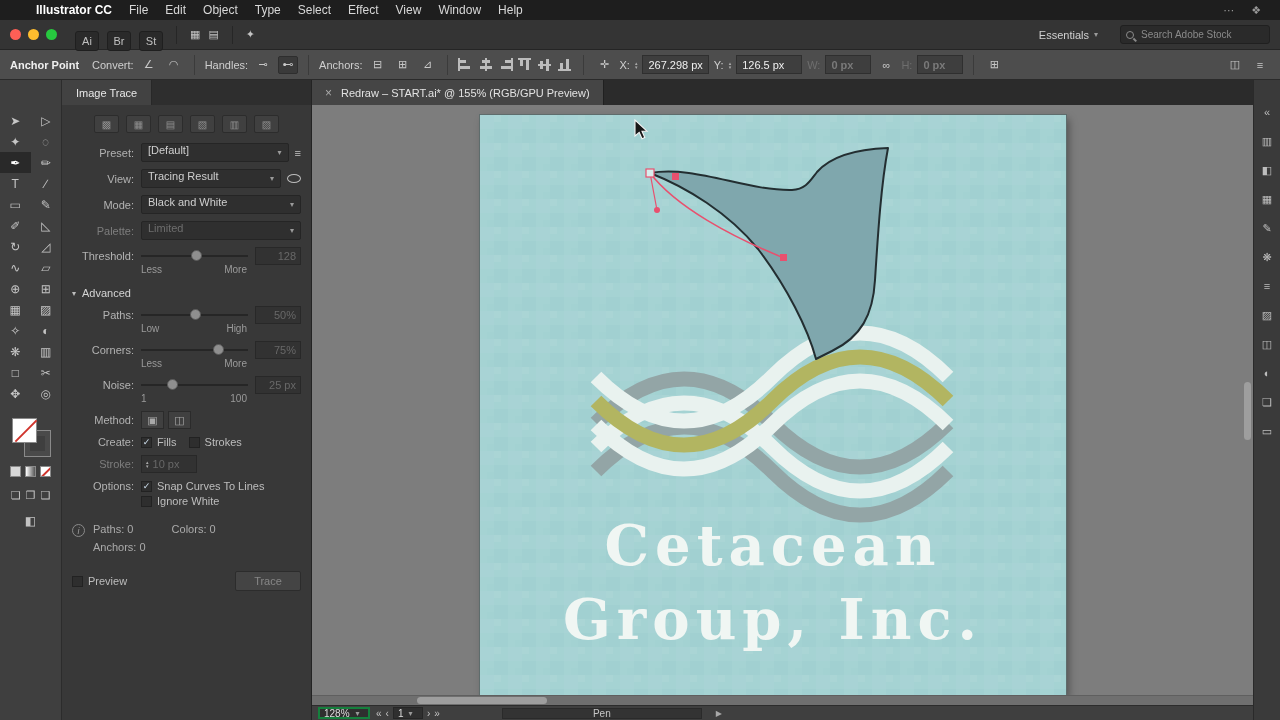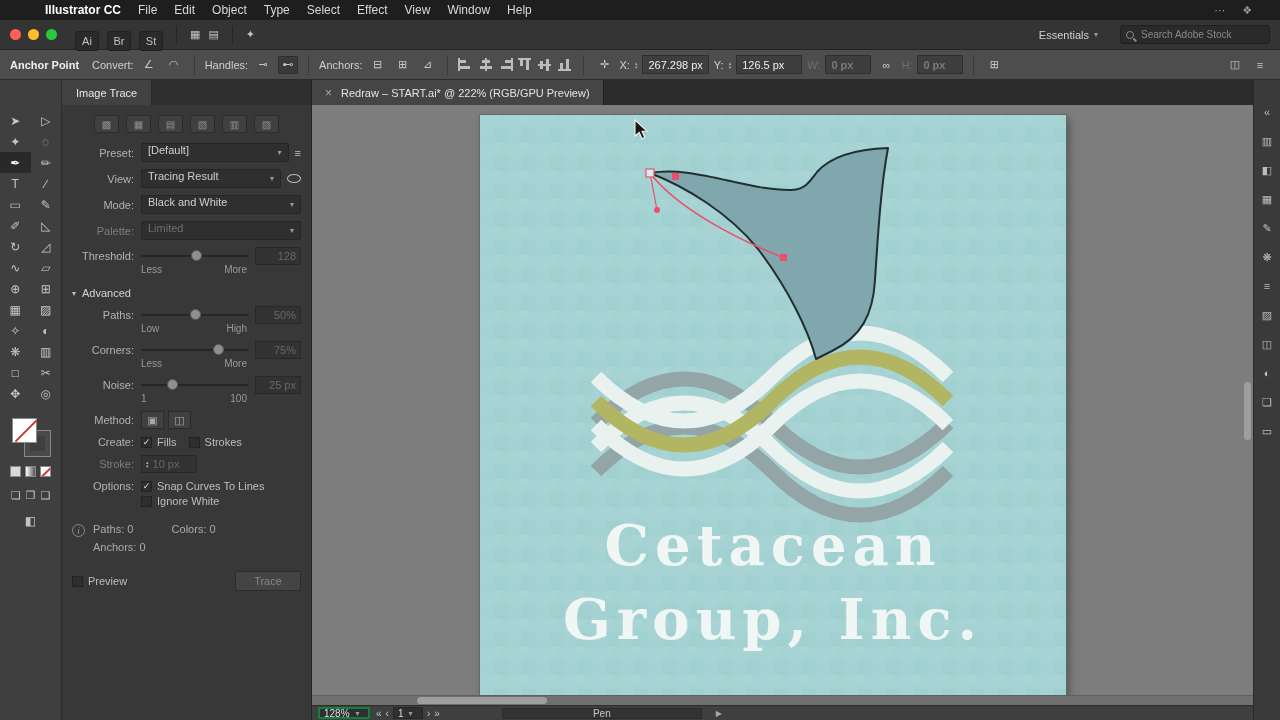--- a/index.html
+++ b/index.html
@@ -6,21 +6,21 @@
   html,body { margin:0; padding:0; }
   body {
     width:1280px; height:720px; position:relative; overflow:hidden;
     background:#2b2b2b; font-family:"Liberation Sans", sans-serif;
     font-size:11px; color:#c9c9c9; -webkit-font-smoothing:antialiased;
   }
   .ic { display:inline-flex; align-items:center; justify-content:center; color:#c3c3c3; }
 
   
   .menubar { position:absolute; top:0; left:0; right:0; height:20px; background:#1e1e1e;
-    display:flex; align-items:center; gap:17px; padding:0 28px; font-size:12px; color:#d8d8d8; z-index:40;}
+    display:flex; align-items:center; gap:17px; padding:0 19px; font-size:12px; color:#d8d8d8; z-index:40;}
   .menubar .app-name { font-weight:bold; color:#ffffff; }
   .menubar .mitem { cursor:default; }
   .menubar .spacer { flex:1; }
   .menubar .extra { font-size:11px; color:#9a9a9a; }
 
   
   .appbar { position:absolute; top:20px; left:0; right:0; height:30px; background:#343434;
     border-bottom:1px solid #252525; display:flex; align-items:center; padding:0 10px; gap:8px; z-index:39;}
   .traffic { display:flex; gap:7px; margin-right:10px; }
   .tl { width:11px; height:11px; border-radius:50%; }
@@ -471,21 +471,21 @@
       <span class="checkbox"></span>
       <span class="chk-label">Preview</span>
       <span class="trace-btn">Trace</span>
     </div>
   </div>
 </div>
 
 <div class="doctabs">
   <div class="doctab">
     <span class="close">×</span>
-    <span>Redraw – START.ai* @ 222% (RGB/GPU Preview)</span>
+    <span>Redraw – START.ai* @ 155% (RGB/GPU Preview)</span>
   </div>
 </div>
 
 <div class="canvas">
   <div class="artboard">
     <svg width="586" height="580" viewBox="0 0 586 580" xmlns="http://www.w3.org/2000/svg">
       <defs>
         <pattern id="pix" width="28" height="28" patternUnits="userSpaceOnUse">
           <rect width="28" height="28" fill="#a5d3d3"></rect>
           <rect x="0" y="0" width="14" height="14" fill="#aed4d8" opacity="0.7"></rect>

